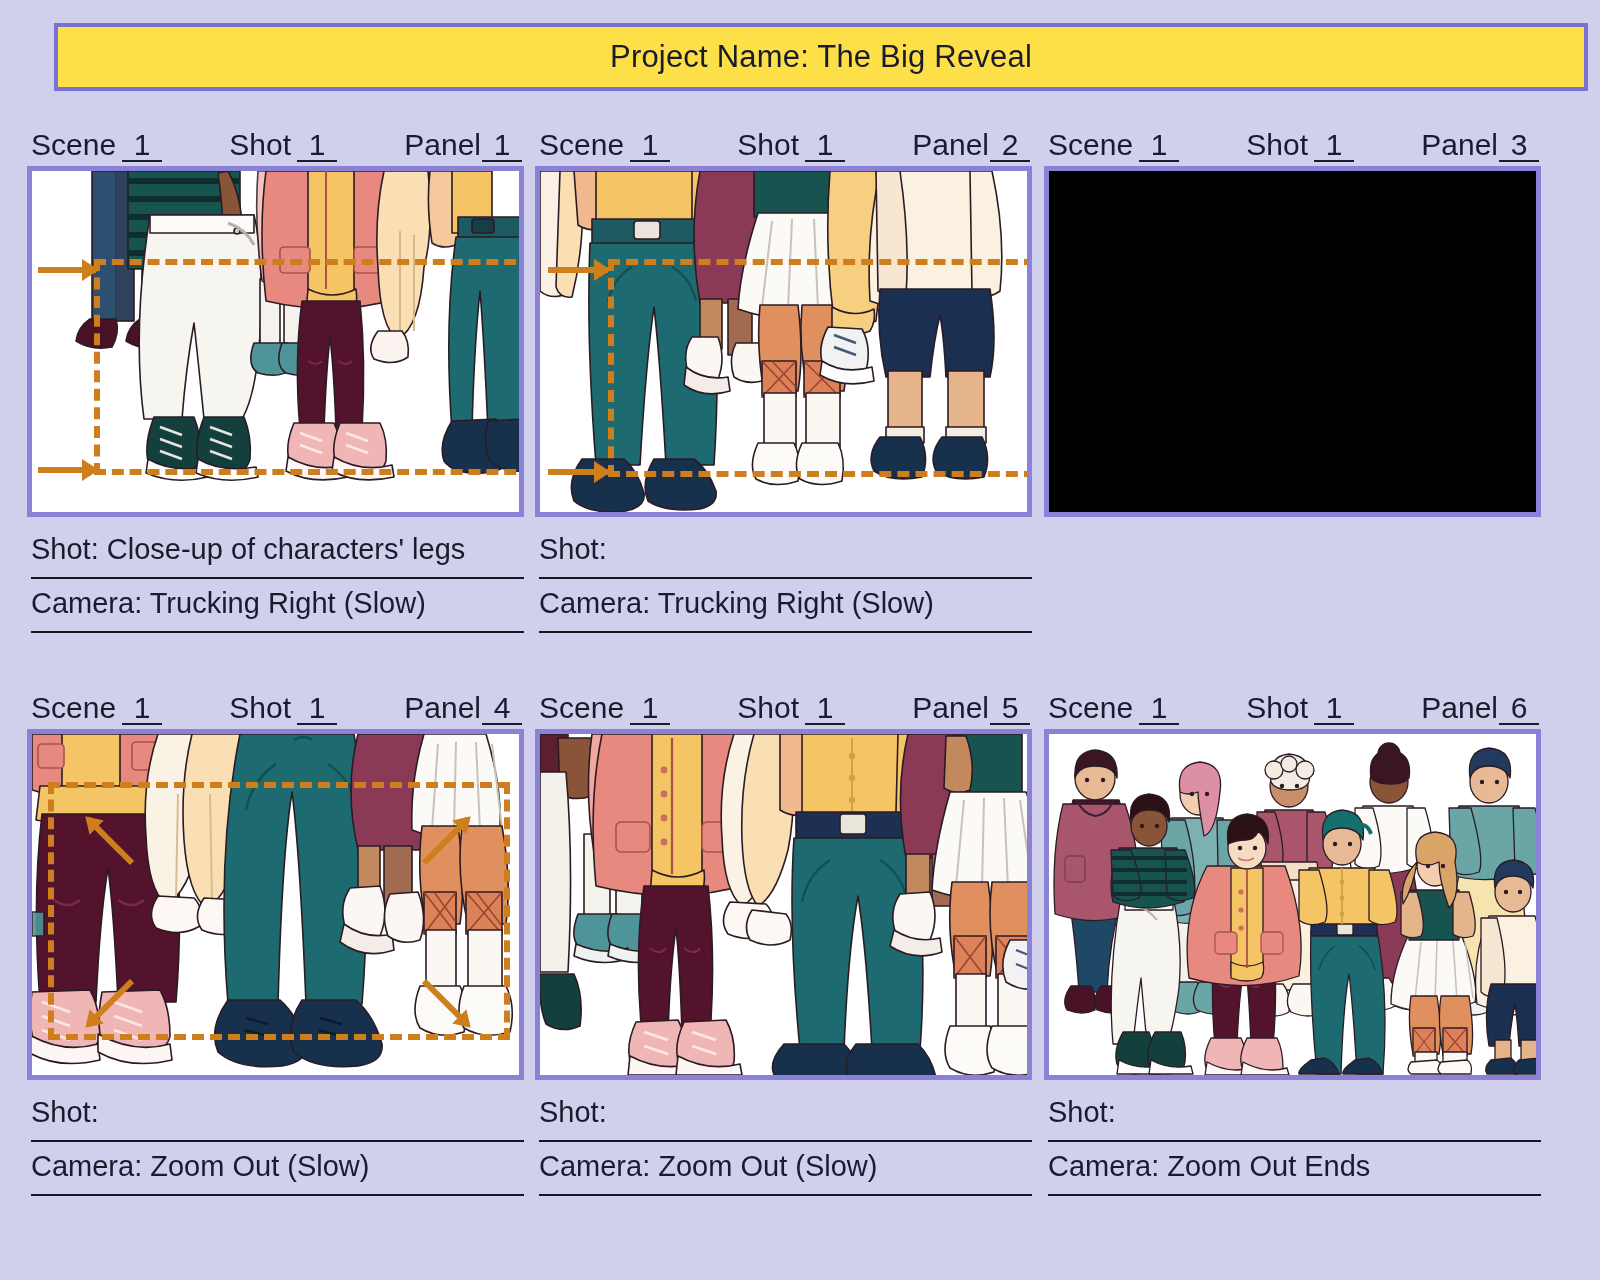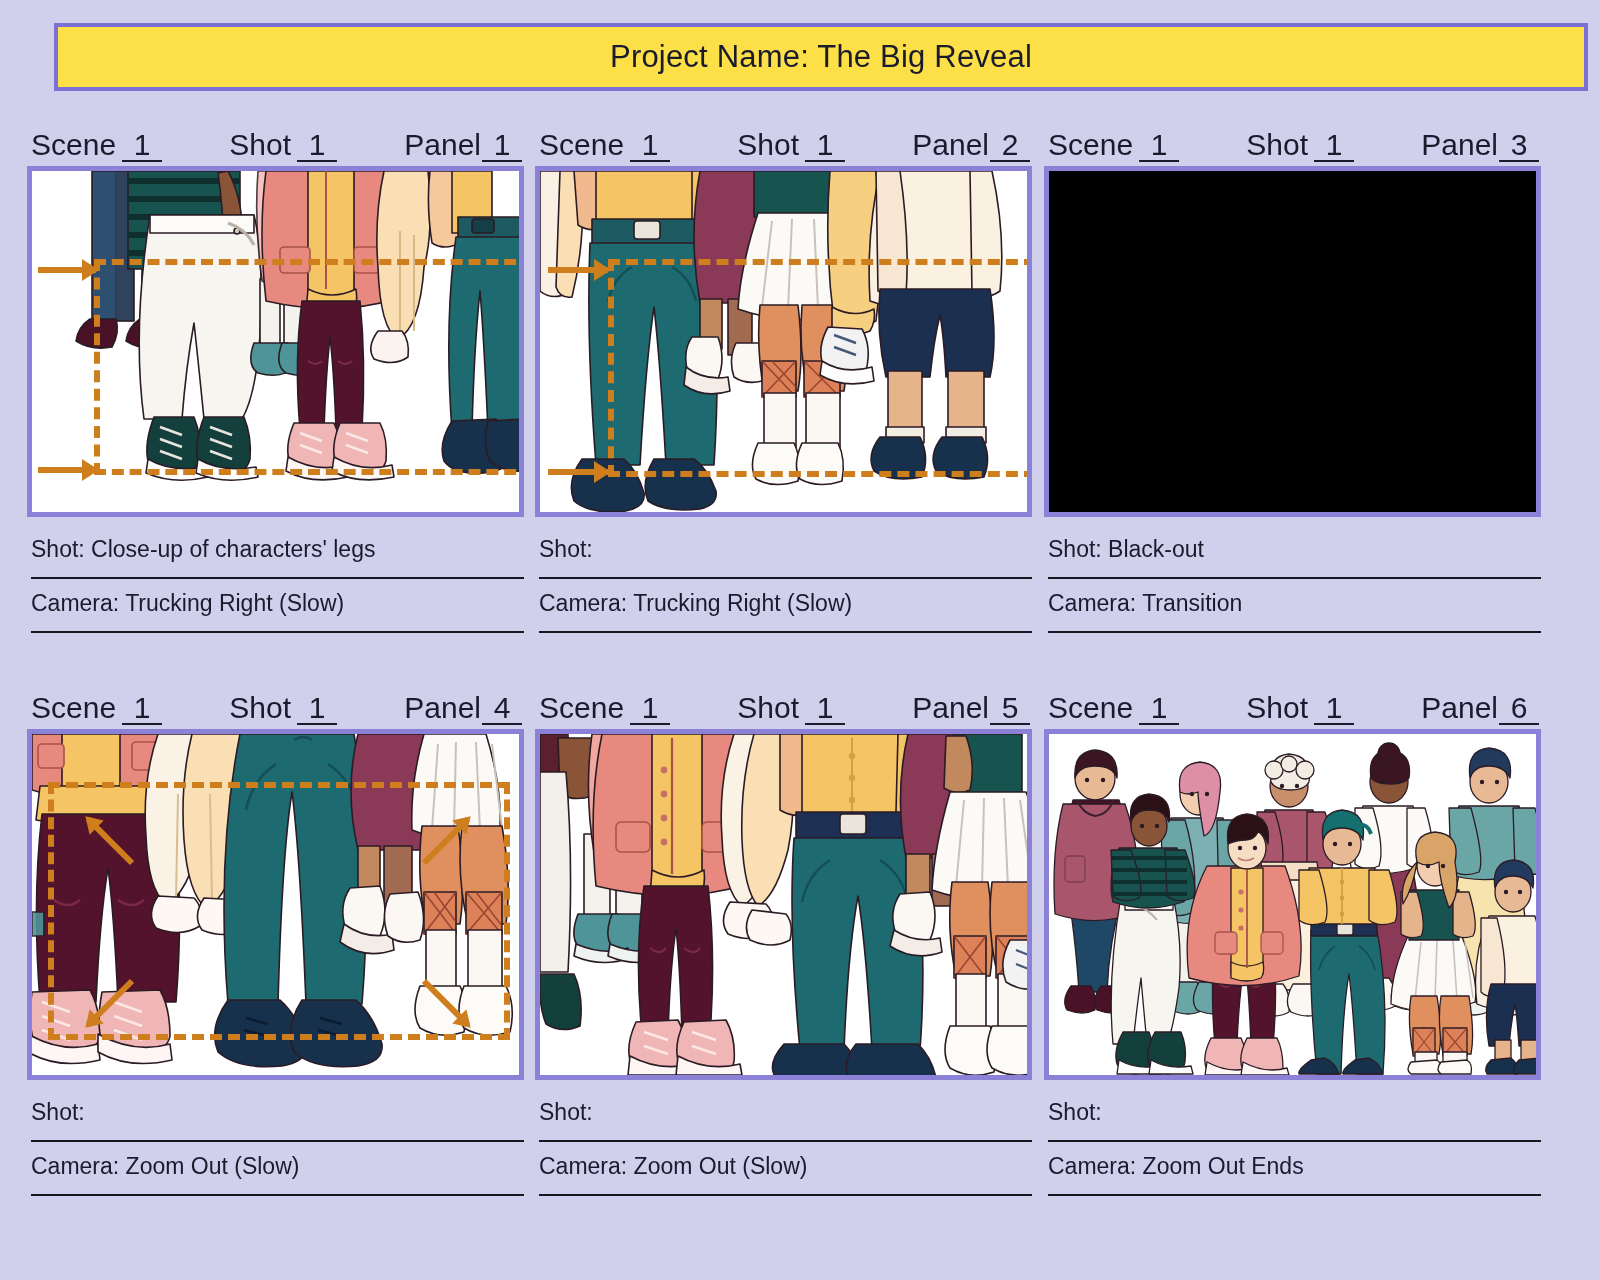--- a/index.html
+++ b/index.html
@@ -131,21 +131,21 @@
     width: 493px;
   }
   .cap-line {
     position: relative;
     height: 52px;
     border-bottom: 2.5px solid #16161f;
     display: flex;
     align-items: center;
   }
   .cap-text {
-    font-size: 23px;
+    font-size: 29px;
     line-height: 1;
     color: #1b1b2e;
     padding-bottom: 4px;
     white-space: nowrap;
     overflow: hidden;
   }     
 
   
   .dash-rect {
     position: absolute;
@@ -424,28 +424,20 @@
           <span class="meta-field tight">
             <span class="meta-label">Panel</span>
             <span class="meta-blank">3</span>
           </span>
         </div>
 
         <div class="frame blackout">
           <div class="frame-inner"></div>
         </div>
 
-        <div class="captions">
-          <div class="cap-line">
-            <span class="cap-text">Shot: Black-out</span>
-          </div>
-          <div class="cap-line">
-            <span class="cap-text">Camera: Transition</span>
-          </div>
-        </div>
       </div>
 
     </div>
   </div>
 
   <div class="row row-2">
     <div class="cells">
 
       <div class="cell cell-a">
         <div class="meta">

